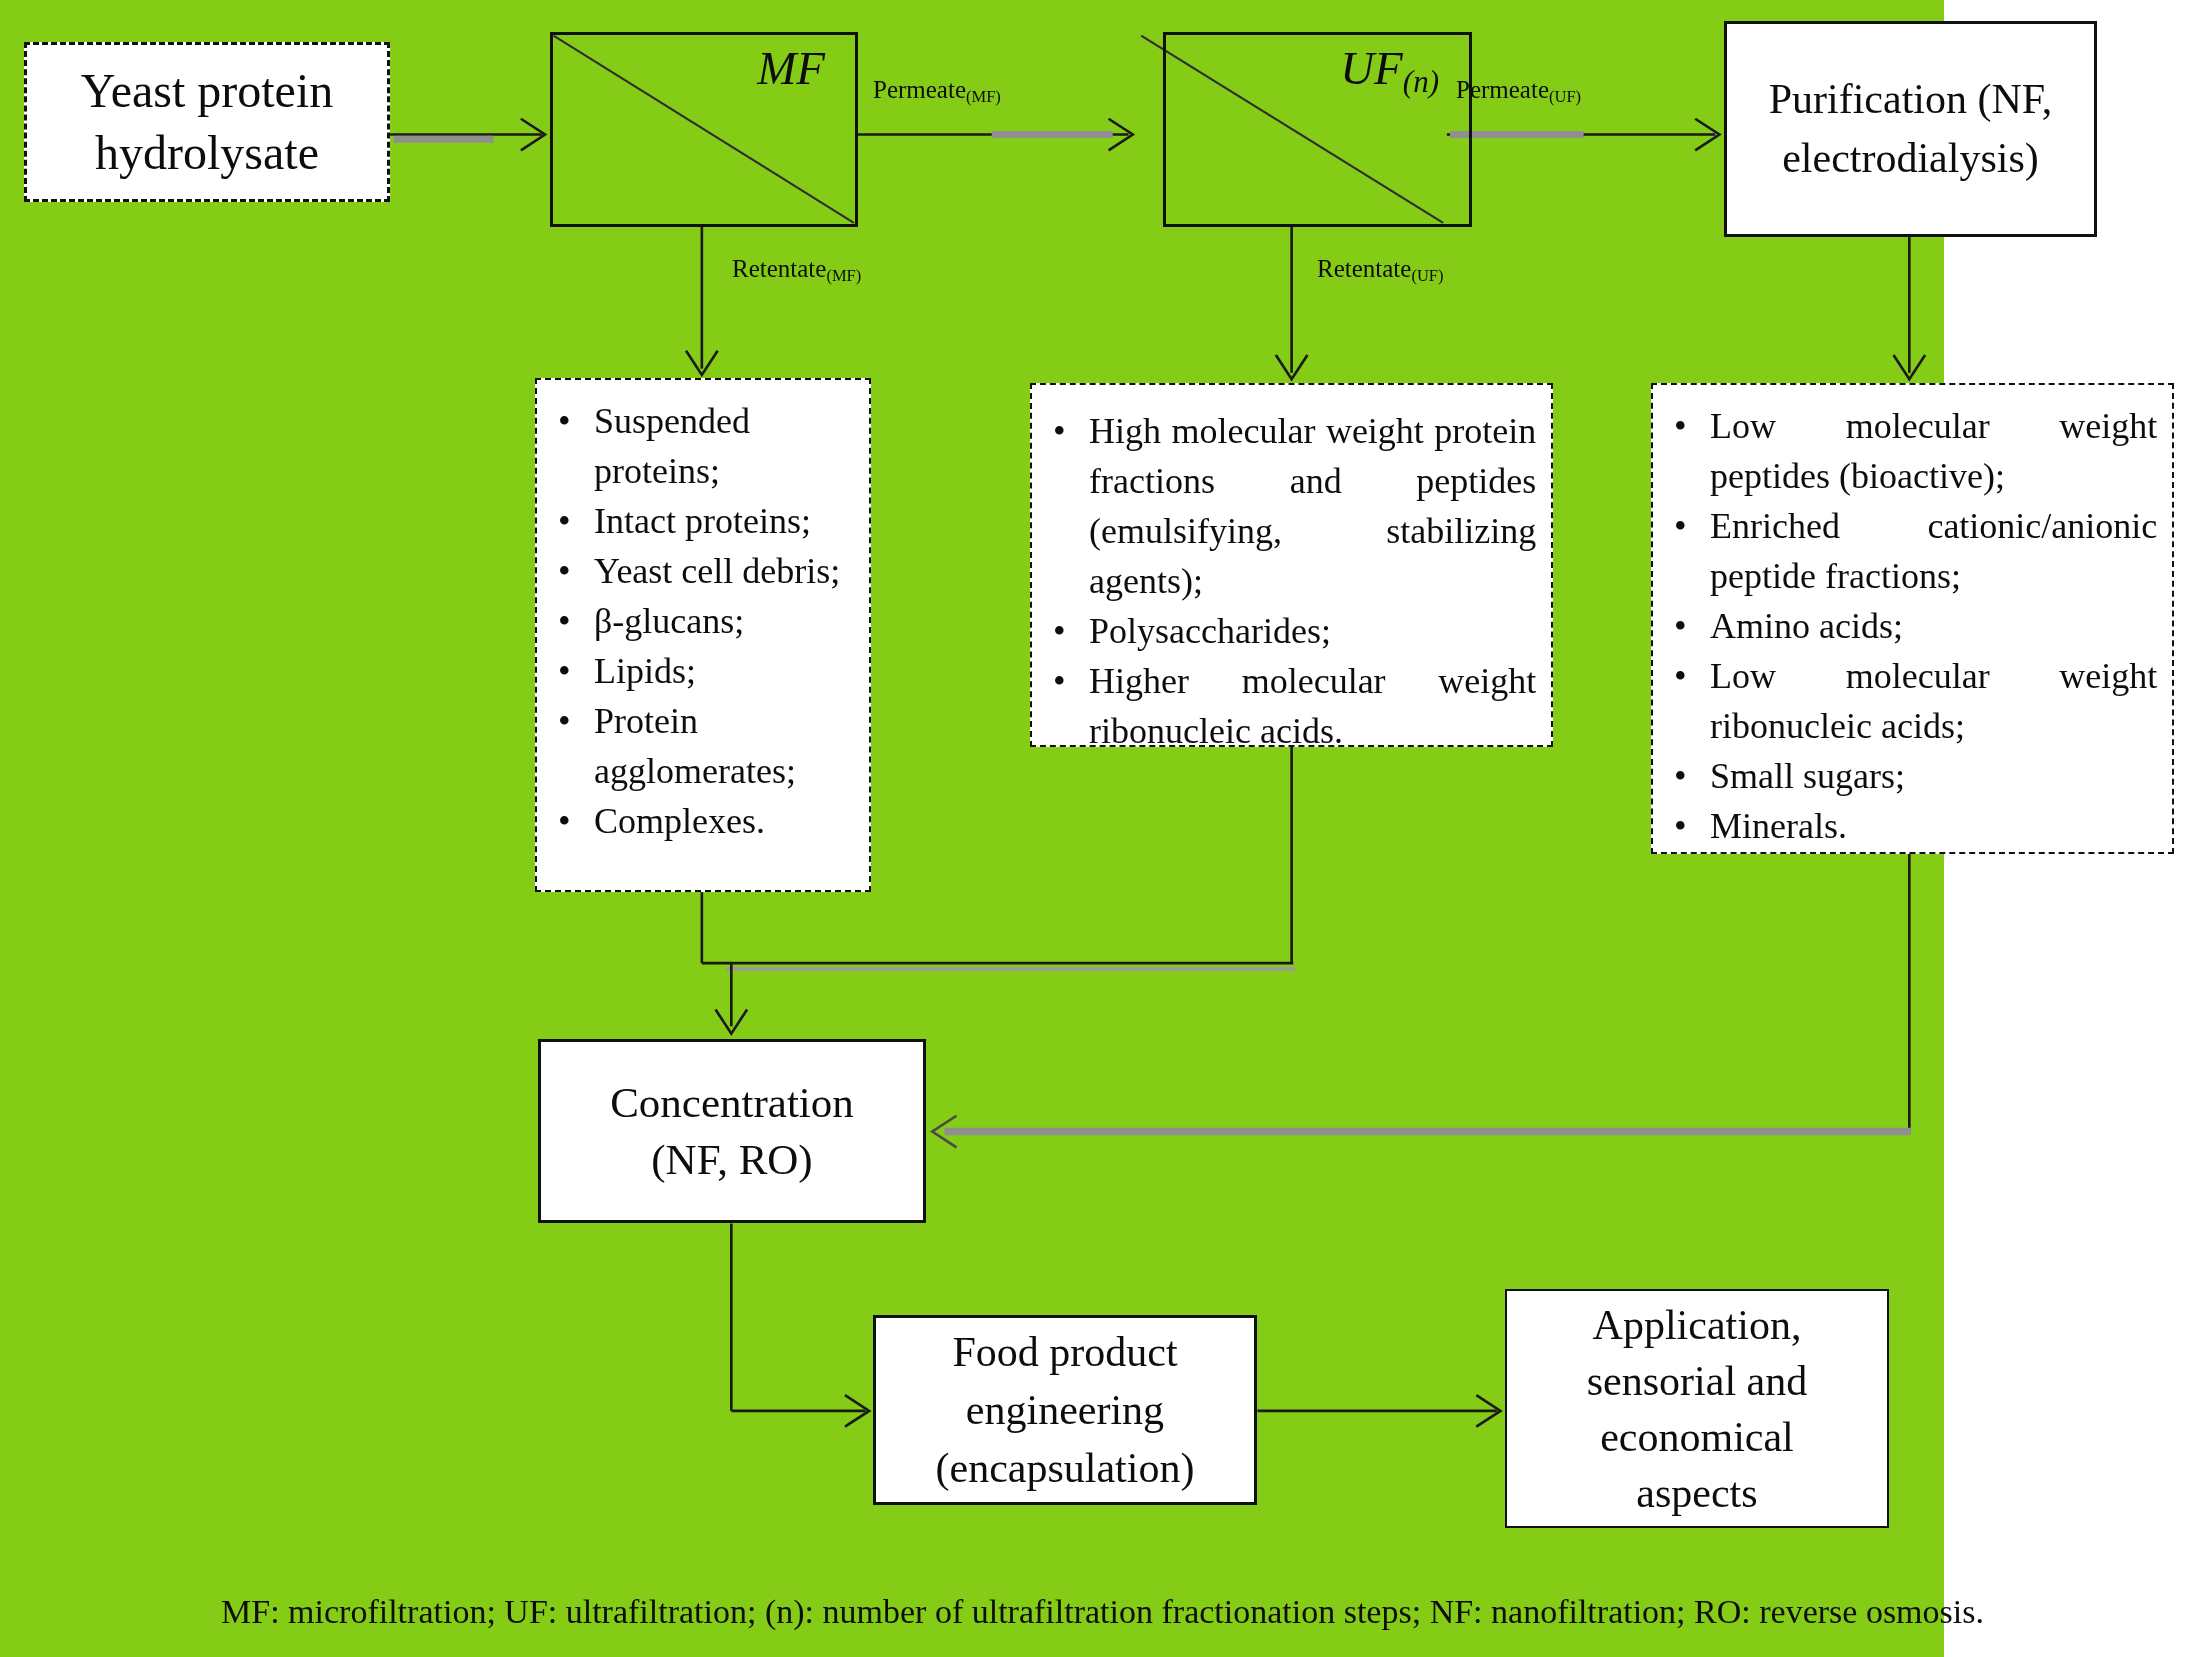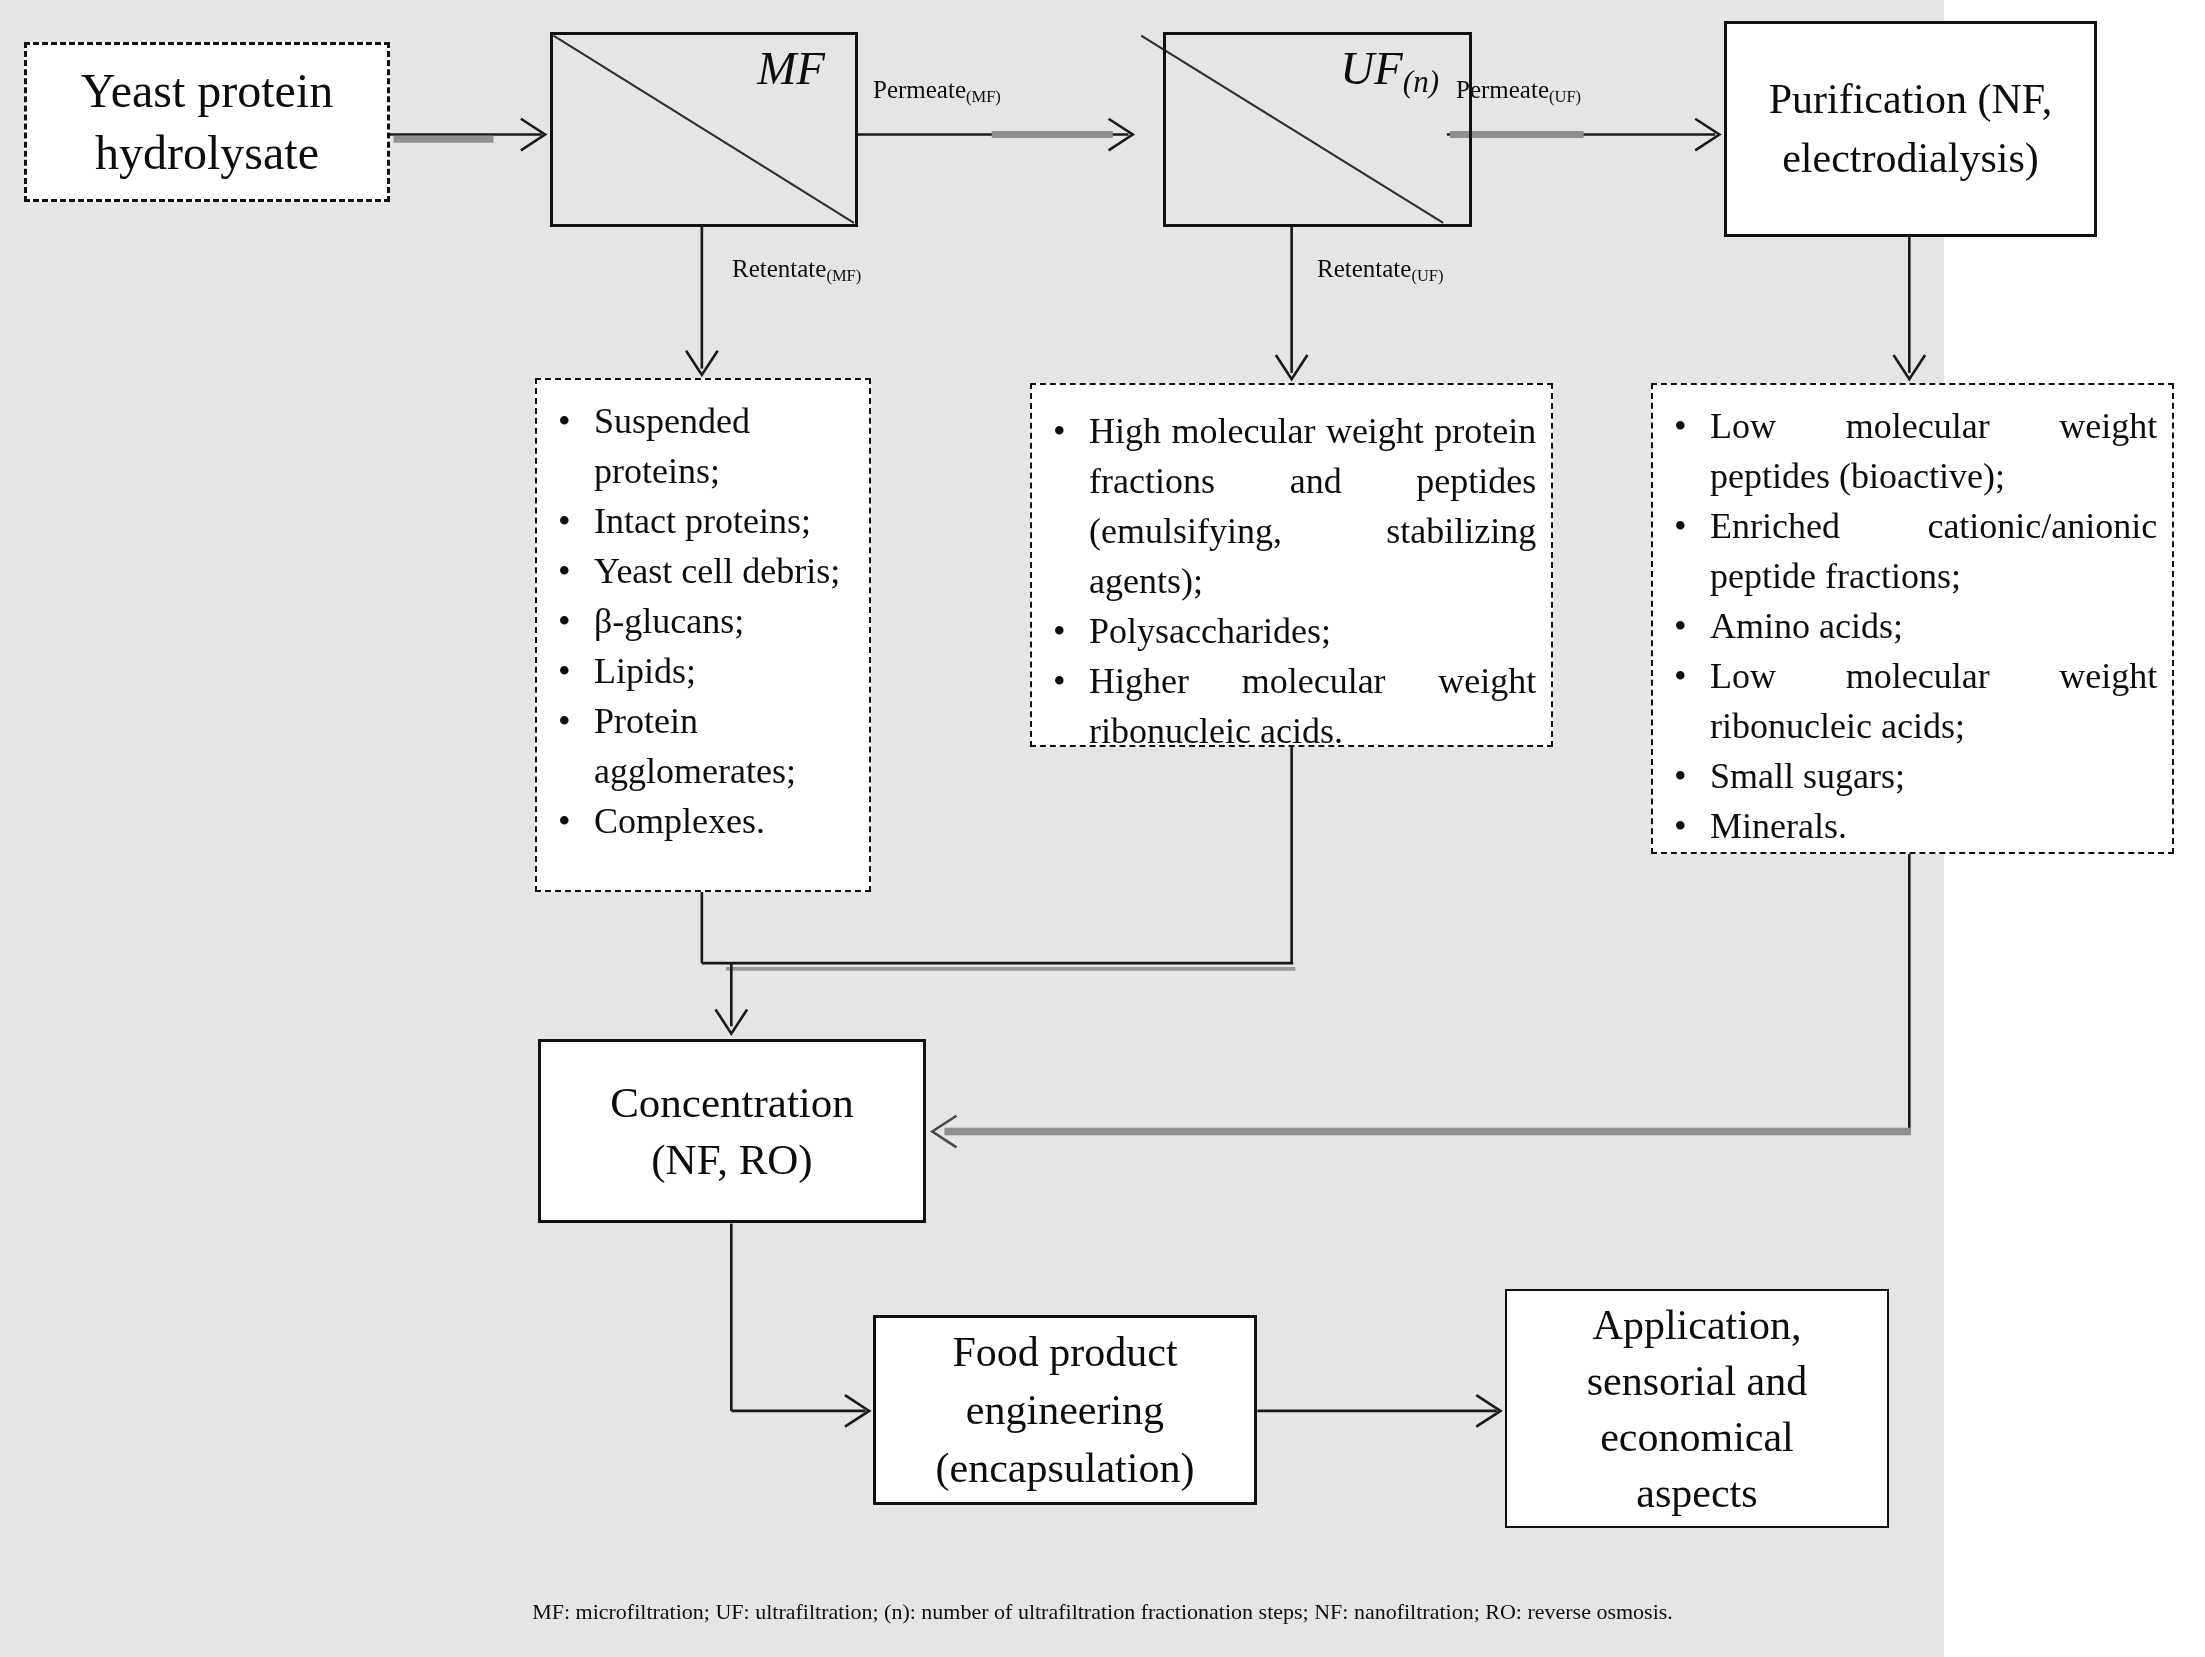--- a/index.html
+++ b/index.html
@@ -1,20 +1,20 @@
 <!DOCTYPE html>
 <html style="font-size:8.4px"><head>
 <meta charset="utf-8">
 <style>
   html,body{margin:0;padding:0;background:#ffffff;}
   *{box-sizing:border-box;}
   .canvas{
     position:relative;
     width:1944px;height:1658px;
-    background:#e5e5e5;
+    background:#84cc16;
     font-family:"Liberation Serif","DejaVu Serif",serif;
     color:#0d0d0d;
   }
   .wires{position:absolute;left:0;top:0;z-index:1;}
   .node{position:absolute;z-index:2;background:#ffffff;}
   .solid{border:3.7px solid #111111;}
   .thin-solid{border:3.2px solid #111111;}
   .dashed{border:3.2px dashed #111111;}
   .list-dashed{border:2.6px dashed #111111;}
   .center-flex{display:flex;align-items:center;justify-content:center;text-align:center;}
@@ -30,21 +30,21 @@
   .stream-label{position:absolute;z-index:2;font-size:25px;line-height:45px;white-space:nowrap;}
   .sub{font-size:0.66em;position:relative;top:0.24em;}
   .list{position:absolute;z-index:2;background:#ffffff;font-size:36px;line-height:50px;}
   .list1{left:535px;top:378px;width:336px;height:514px;padding:16px 11.6px 0 0;}
   .list2{left:1030px;top:383px;width:523px;height:364px;padding:21px 14.7px 0 0;}
   .list3{left:1651px;top:383px;width:523px;height:471px;padding:16px 14.7px 0 0;}
   .li{position:relative;padding-left:57px;text-align:justify;}
   .bullet{position:absolute;left:21px;top:0;}
   .caption{
     position:absolute;left:0;top:1593px;width:2205px;z-index:2;
-    text-align:center;font-size:22px;line-height:37px;
+    text-align:center;font-size:34px;line-height:37px;
   }
 </style>
 </head>
 <body>
 
 <div class="canvas">
 
   <svg class="wires" width="2205" height="1658" viewBox="0 0 4191 3150">
 
     <line x1="1052" y1="67" x2="1623" y2="423" stroke="#2e2e2e" stroke-width="4"></line>

